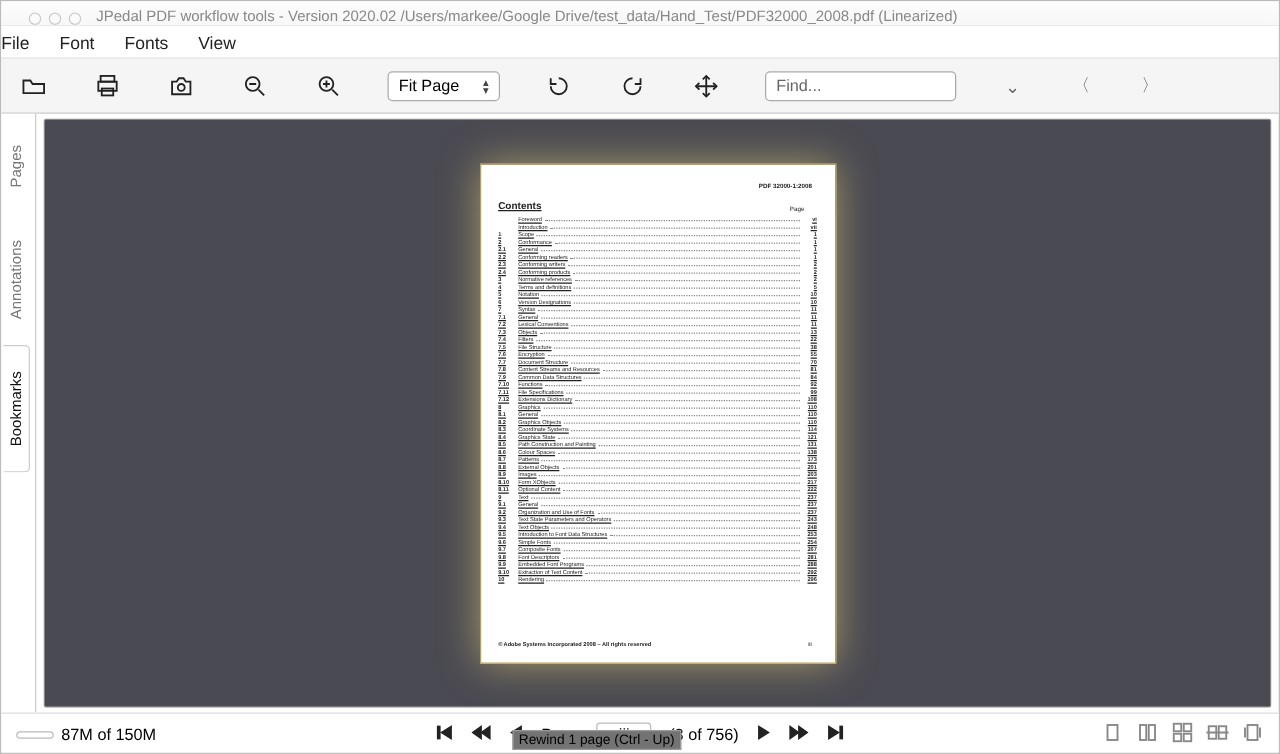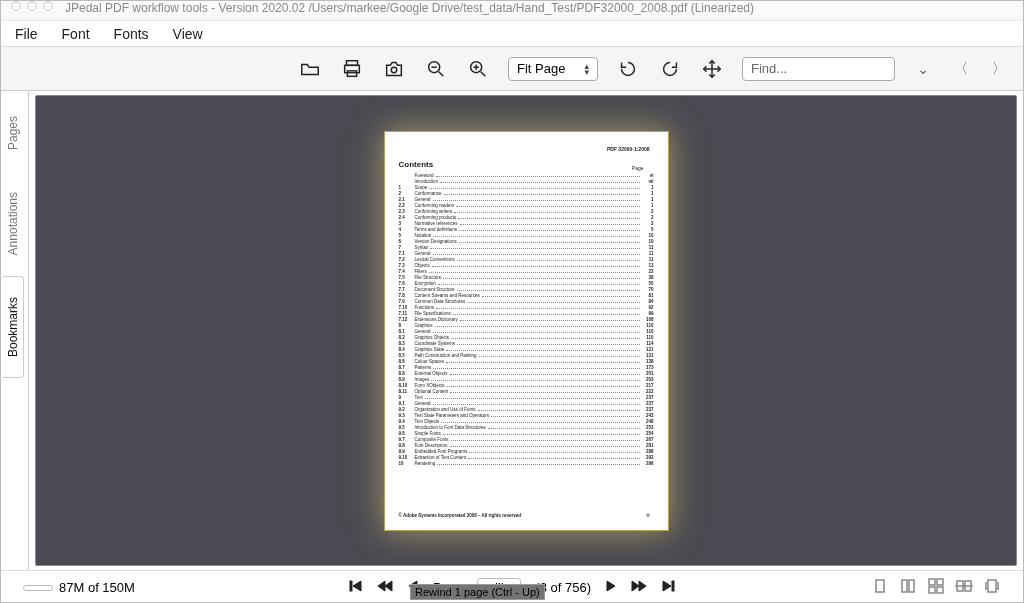--- a/index.html
+++ b/index.html
@@ -1,61 +1,61 @@
 <!DOCTYPE html>
 <html><head>
 <meta charset="utf-8">
 <style>
 * { margin: 0; padding: 0; box-sizing: border-box; font-family: -apple-system, "Helvetica Neue", Arial, sans-serif; }
 html, body { height: 100%; }
 body { width: 1024px; height: 603px; background: #fff; overflow: hidden; border: 1px solid #bbb; }
 
 
-.titlebar { height: 20px; display: flex; align-items: flex-start; background: linear-gradient(#fdfdfd, #f7f7f7); padding-left: 10px; color: #888; font-size: 12px; border-bottom: 1px solid #e9e9e9; }
+.titlebar { height: 20px; display: flex; align-items: flex-end; background: linear-gradient(#fdfdfd, #f7f7f7); padding-left: 22px; color: #888; font-size: 12px; border-bottom: 1px solid #e9e9e9; }
 .traffic { display:flex; gap:6px; margin-right:12px; }
 .tlight { width: 10px; height:10px; border-radius:50%; border:1px solid #ccc; background:#fafafa; }
 
 
-.menubar { height: 26px; display:flex; align-items:center; gap: 24px; padding-left: 14px; font-size: 14px; color:#222; border-bottom:1px solid #ddd; background:#fff; }
+.menubar { height: 26px; display:flex; align-items:center; gap: 24px; font-size: 14px; color:#222; border-bottom:1px solid #ddd; background:#fff; }
 .menubar span { cursor:default; }
 
 
-.toolbar { height: 44px; background:#f5f5f5; border-bottom:1px solid #ccc; display:flex; align-items:center; padding: 0 14px; gap:18px;justify-content:flex-end; }
+.toolbar { height: 44px; background:#f5f5f5; border-bottom:1px solid #ccc; display:flex; align-items:center; padding: 0 14px; gap:35px; }
 .tb-icon { width:24px; height:24px; display:flex; align-items:center; justify-content:center; }
 .tb-icon svg { stroke:#222; fill:none; stroke-width:1.6; }
 .select-box { background:#fff; border:1px solid #aaa; border-radius:4px; height:24px; display:flex; align-items:center; padding:0 8px; font-size:13px; min-width:90px; position:relative; }
 .select-box .stepper { margin-left:auto; font-size:9px; line-height:6px; color:#444; }
 .find-box { background:#fff; border:1px solid #aaa; border-radius:4px; height:24px; width:153px; padding:0 8px; font-size:13px; color:#666; display:flex; align-items:center; }
 .chev { width:20px; text-align:center; font-size:14px; color:#666; }
 
 
 .main { display:flex; height: calc(603px - 20px - 26px - 44px - 34px); }
 .side-tabs { width:24px; background:#fff; display:flex; flex-direction:column; align-items:center; padding-top:4px; }
 .side-tab { writing-mode: vertical-rl; transform: rotate(180deg); font-size:12px; padding:20px 3px; border:1px solid transparent; }
 .side-tab.inactive { color:#777; }
 .side-tab.active { background:#fff; border:1px solid #ccc; border-right:1px solid #fff; border-radius:4px 0 0 4px; color:#111; }
 .sash { width:4px; background:#fff; border-right:1px solid #ccc; }
 .viewer { flex:1; background:#4a4a52; display:flex; align-items:center; justify-content:center; border:1px solid #888; margin:4px 6px; border-radius:2px; overflow:hidden; }
 
 
-.page { width:285px; height:400px; background:#fff; box-shadow:0 0 30px rgba(235,210,120,0.6); border:1px solid #b7a05a; padding:14px; position:relative; font-size:4px; color:#222; }
+.page { width:285px; height:400px; background:#fff; box-shadow:0 0 30px rgba(235,210,120,0.6); border:1px solid #b7a05a; padding:14px; position:relative; font-size:4px; color:#222;text-decoration:underline; }
 .page .hdr { position:absolute; top:14px; right:18px; font-size:5px; font-weight:bold; }
 .page .title { font-size:8px; font-weight:bold; margin-top:14px; margin-bottom:4px; }
 .page .rcol { position:absolute; right:24px; font-size:5px; }
 .toc { margin-top:2px; }
 .toc-row { display:flex; align-items:baseline; font-size:4.5px; line-height:6px; }
 .toc-row .num { width:16px; flex-shrink:0; font-weight:bold; }
 .toc-row .txt { white-space:nowrap; }
 .toc-row .dots { flex:1; border-bottom:0.5px dotted #888; margin:0 2px 1px 2px; }
 .toc-row .pg { width:12px; text-align:right; font-weight:bold; }
 .page .foot { position:absolute; bottom:12px; left:14px; font-size:4.5px; font-weight:bold; }
 .page .foot-pg { position:absolute; bottom:12px; right:18px; font-size:4.5px; }
 
 
-.statusbar { height:34px; border-top:1px solid #ddd; background:#fff; display:flex; align-items:center; font-size:13px; padding:0 22px; position:relative; }
+.statusbar { height:34px; border-top:1px solid #ddd; background:#fff; display:flex; align-items:center; font-size:13px; padding:0 12px; position:relative; }
 .progress { width:30px; height:6px; border:1px solid #bbb; border-radius:3px; margin-right:6px; }
 .nav { position:absolute; left:50%; transform:translateX(-50%); display:flex; align-items:center; gap:14px; }
 .nav svg { stroke:#222; fill:#222; }
 .nav .page-field { border:1px solid #bbb; width:44px; height:20px; border-radius:3px; text-align:center; font-size:13px; }
 .view-btns { margin-left:auto; display:flex; gap:10px; }
 .view-btns svg { stroke:#888; fill:none; stroke-width:1.5; }
 
 .tooltip { position:absolute; left:410px; top:584px; background:#737373; border:1px solid #999; font-size:11px; padding:1px 4px; }
 </style>
 </head>

